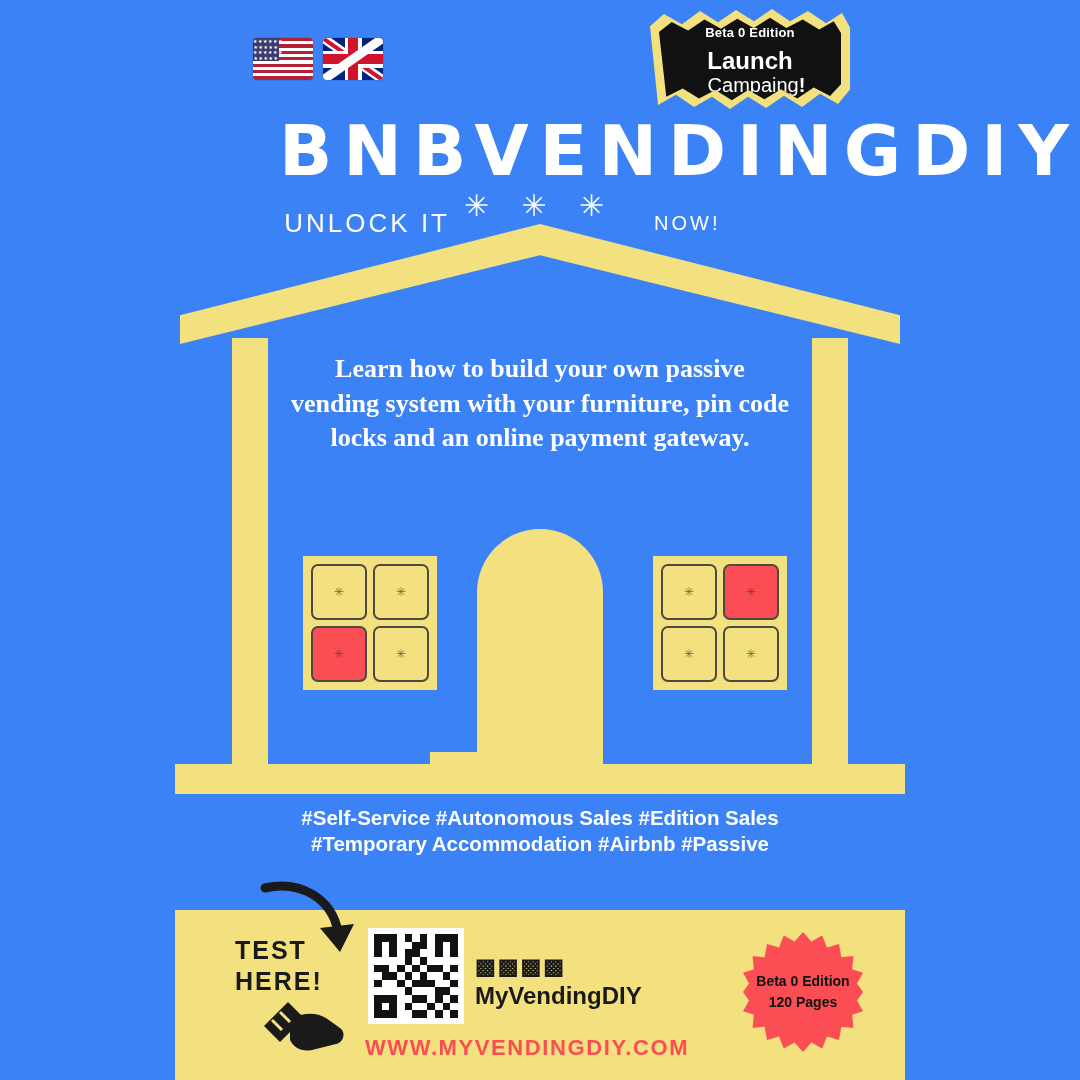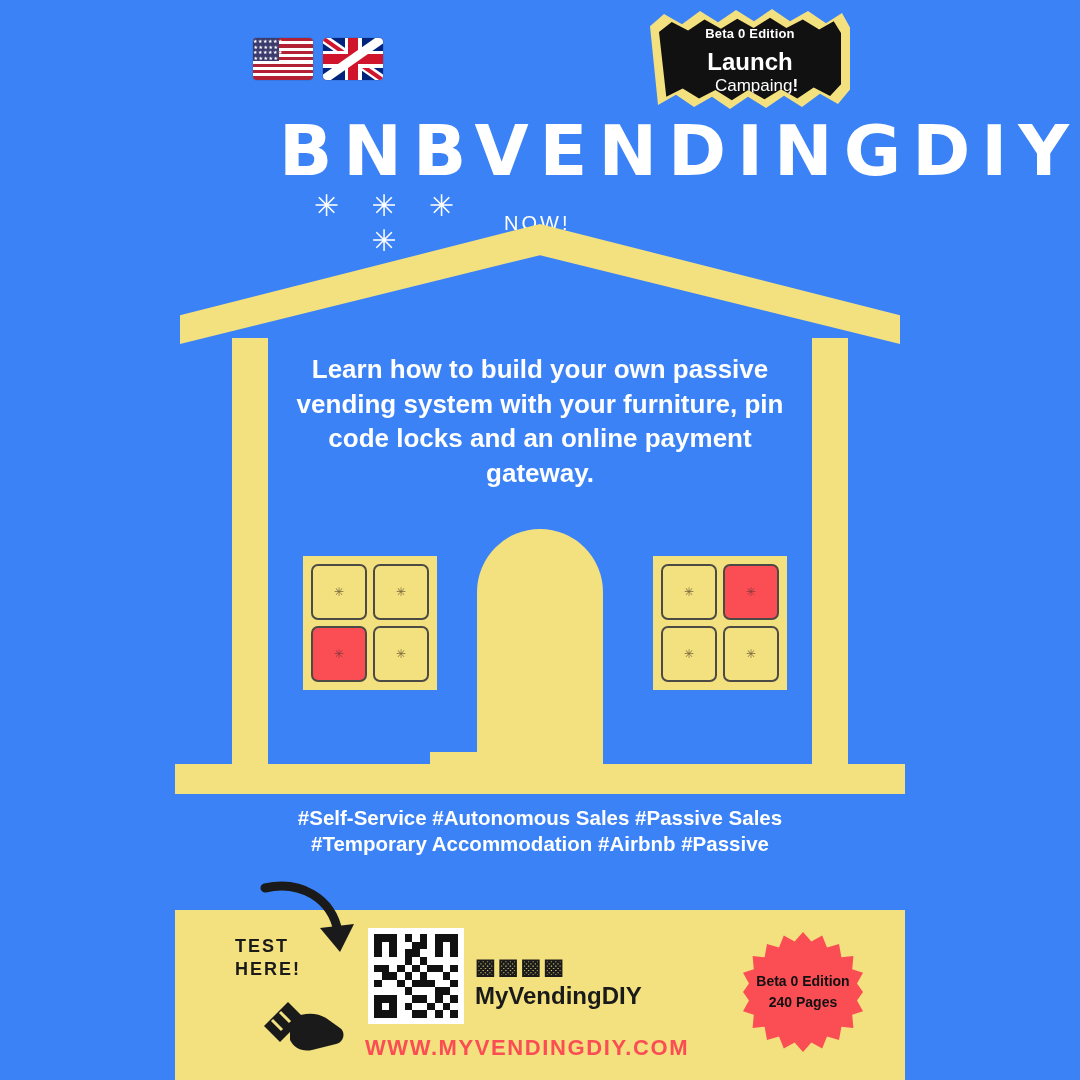--- a/index.html
+++ b/index.html
@@ -161,21 +161,21 @@
     letter-spacing: 0.2px;
     margin-top: 4px;
   }
   .badge-launch {
     font-size: 24px;
     font-weight: bold;
     line-height: 1.05;
     margin-top: 8px;
   }
   .badge-campaign {
-    font-size: 17px;
+    font-size: 20px;
     font-weight: normal;
     margin-top: 1px;
     margin-left: 13px;
   }
   .badge-campaign b { font-weight: bold; }
 
   
   .title {
     position: absolute;
     top: 110px;
@@ -221,20 +221,21 @@
     box-sizing: border-box;
   }
 
   
   .house {
     position: absolute;
     top: 224px;
     left: 0;
     width: 1080px;
     height: 580px;
+    font-family: Liberation Serif, serif;
   }
   .roof {
     position: absolute;
     top: 0;
     left: 180px;
     width: 720px;
     height: 120px;
     background: #f3e07f;
     clip-path: polygon(50% 0%, 100% 76%, 100% 100%, 50% 26%, 0% 100%, 0% 76%);
   }
@@ -348,21 +349,21 @@
     width: 730px;
     height: 170px;
     background: #f3e07f;
   }
   .test-here {
     position: absolute;
     top: 25px;
     left: 60px;
     width: 120px;
     color: #1a1a1a;
-    font-size: 18px;
+    font-size: 25px;
     font-weight: bold;
     letter-spacing: 2px;
     line-height: 1.25;
   }
   .arrow {
     position: absolute;
     top: -30px;
     left: 85px;
     width: 100px;
     height: 80px;
@@ -475,20 +476,21 @@
     <div class="badge-inner">
       <div class="badge-edition">Beta 0 Edition</div>
       <div class="badge-launch">Launch</div>
       <div class="badge-campaign"><span>Campaing</span><b>!</b></div>
     </div>
   </div>
 
   <div class="title">BNBVENDINGDIY</div>
 
   <div class="subtitle-row">
+    <div class="sub-left">UNLOCK IT</div>
     <div class="sub-stars">✳ ✳ ✳ ✳</div>
     <div class="sub-right">NOW!</div>
   </div>
 
   <div class="house">
     <div class="roof"></div>
     <div class="pillar-left"></div>
     <div class="pillar-right"></div>
     <div class="base"></div>
     <div class="step"></div>
@@ -505,21 +507,21 @@
       <div class="pane"></div>
       <div class="pane filled"></div>
       <div class="pane"></div>
       <div class="pane"></div>
     </div>
 
     <div class="house-text">Learn how to build your own passive vending system with your furniture, pin code locks and an online payment gateway.</div>
   </div>
 
   <div class="hashtags">
-    <div>#Self-Service #Autonomous Sales #Passive Sales</div>
+    <div>#Self-Service #Autonomous Sales #Edition Sales</div>
     <div>#Temporary Accommodation #Airbnb #Passive</div>
   </div>
 
   <div class="footer">
 
     <svg class="arrow" viewBox="0 0 100 80">
       <path d="M5 8 C 40 0, 72 18, 78 52" stroke="#1a1a1a" stroke-width="9" fill="none" stroke-linecap="round"></path>
       <path d="M60 48 L80 72 L94 44 Z" fill="#1a1a1a"></path>
     </svg>
 
@@ -666,18 +668,18 @@
       <span class="brand-symbols">▩▩▩▩</span>
       <span>MyVendingDIY</span>
     </div>
 
     <div class="url">WWW.MYVENDINGDIY.COM</div>
 
     <div class="seal">
       <div class="seal-burst"></div>
       <div class="seal-text">
         <span>Beta 0 Edition</span>
-        <span>240 Pages</span>
+        <span>120 Pages</span>
       </div>
     </div>
 
   </div>
 </div>
 
 </body></html>

